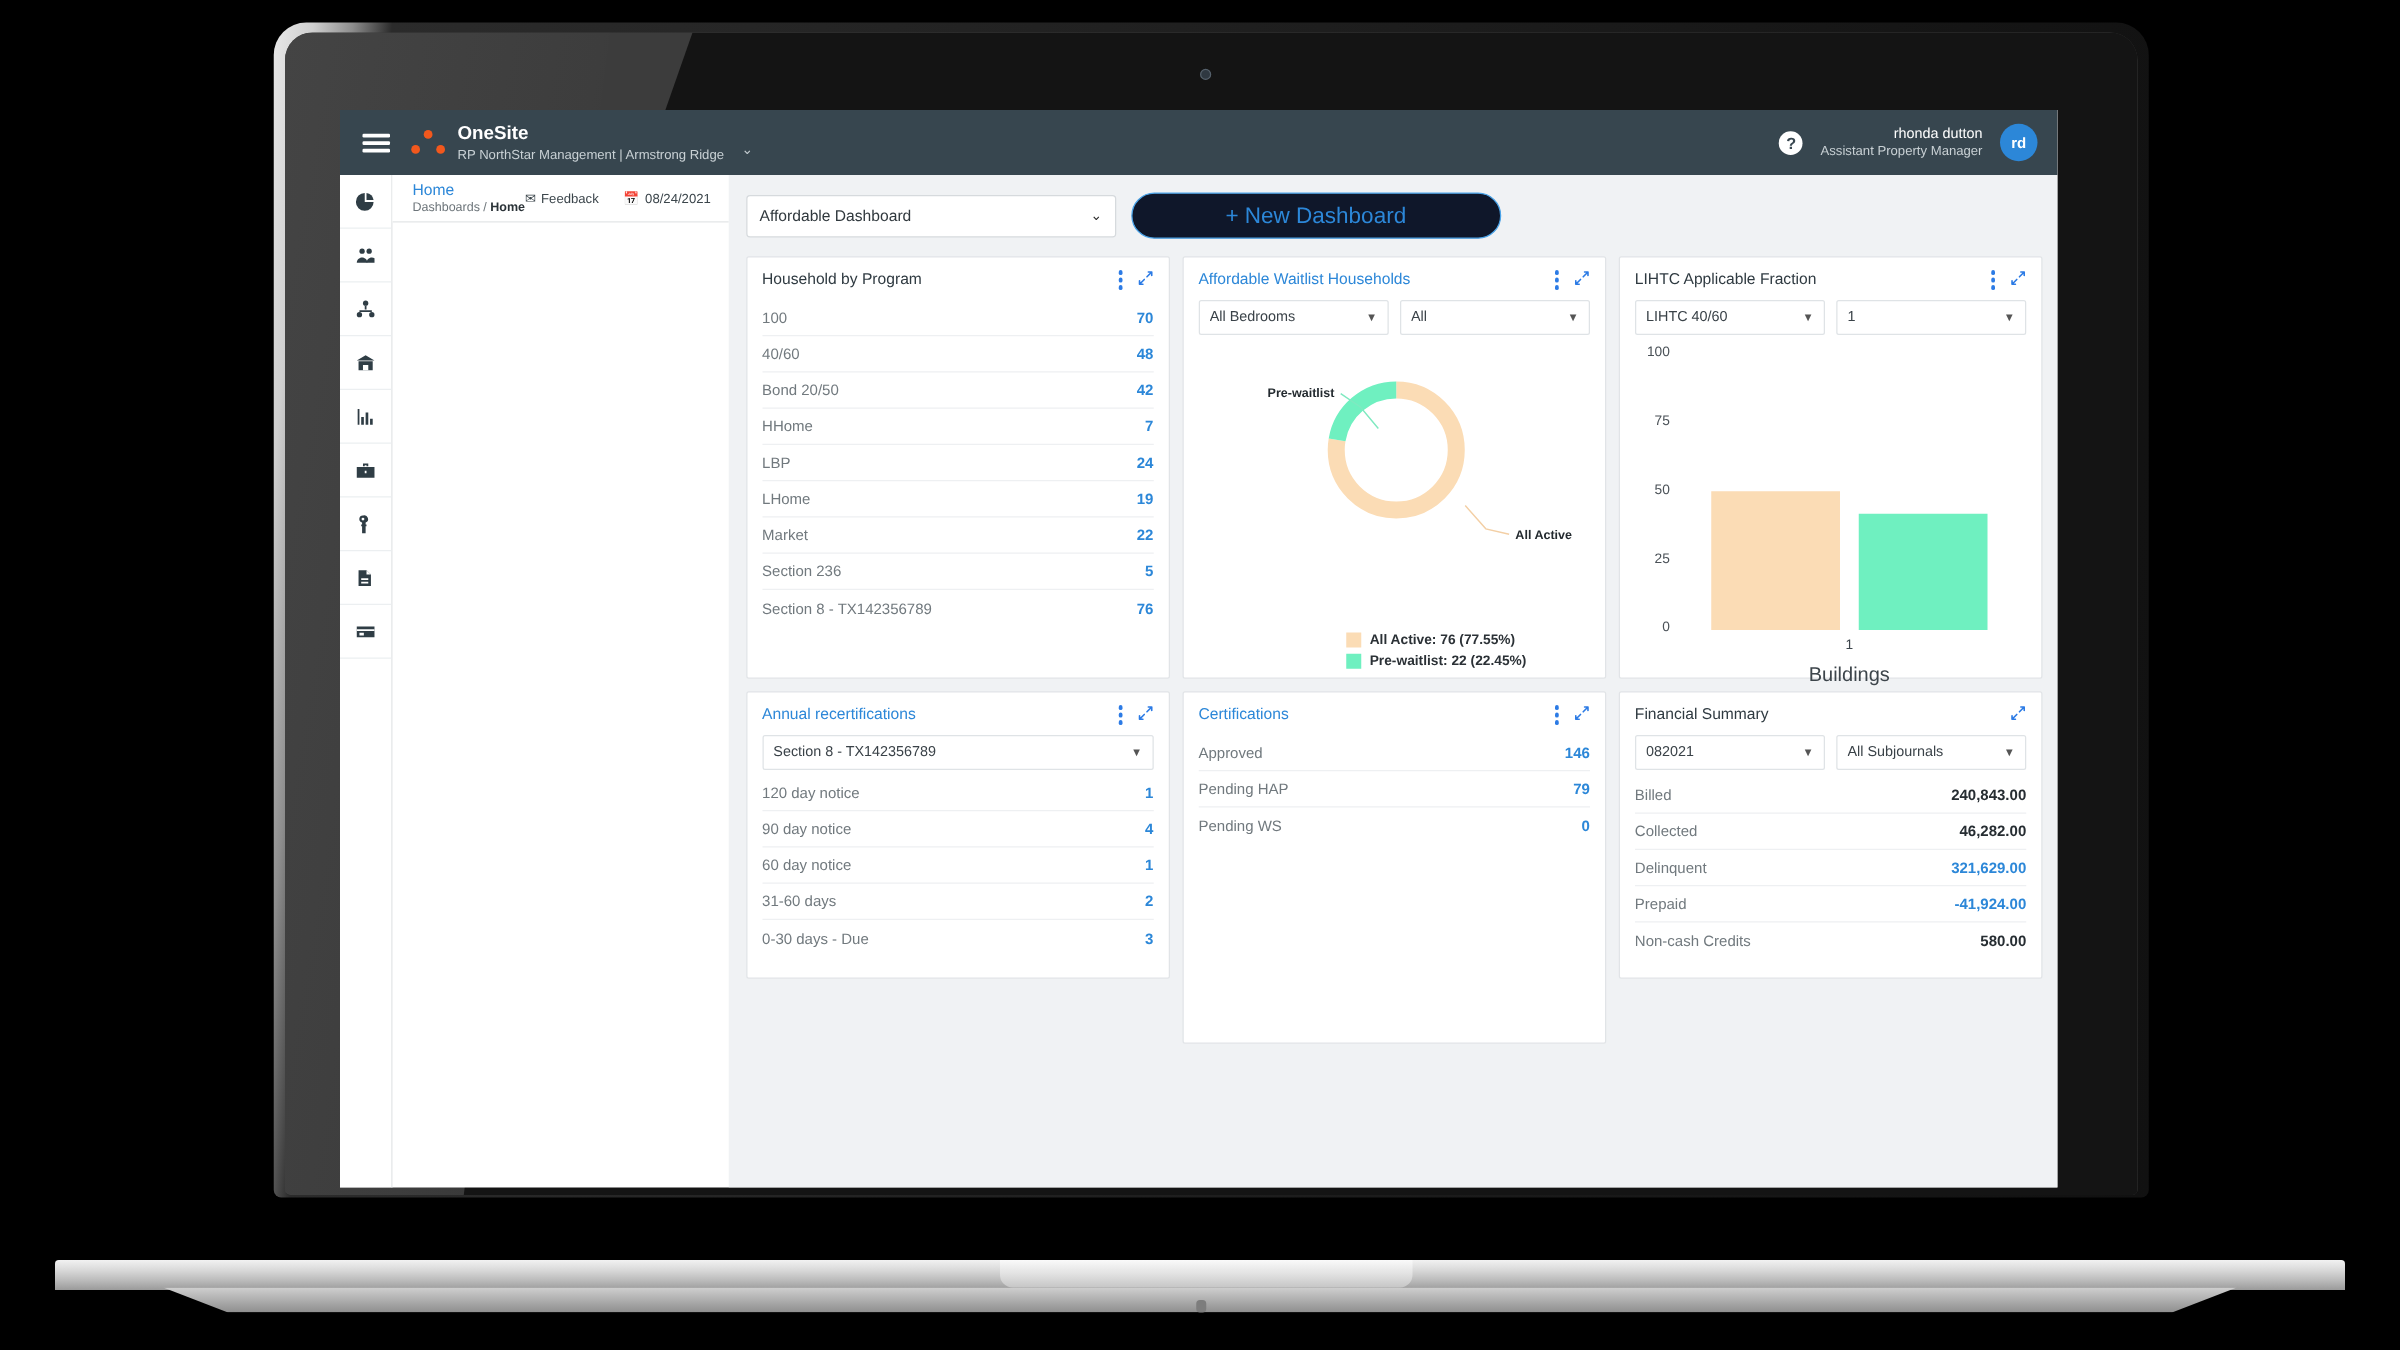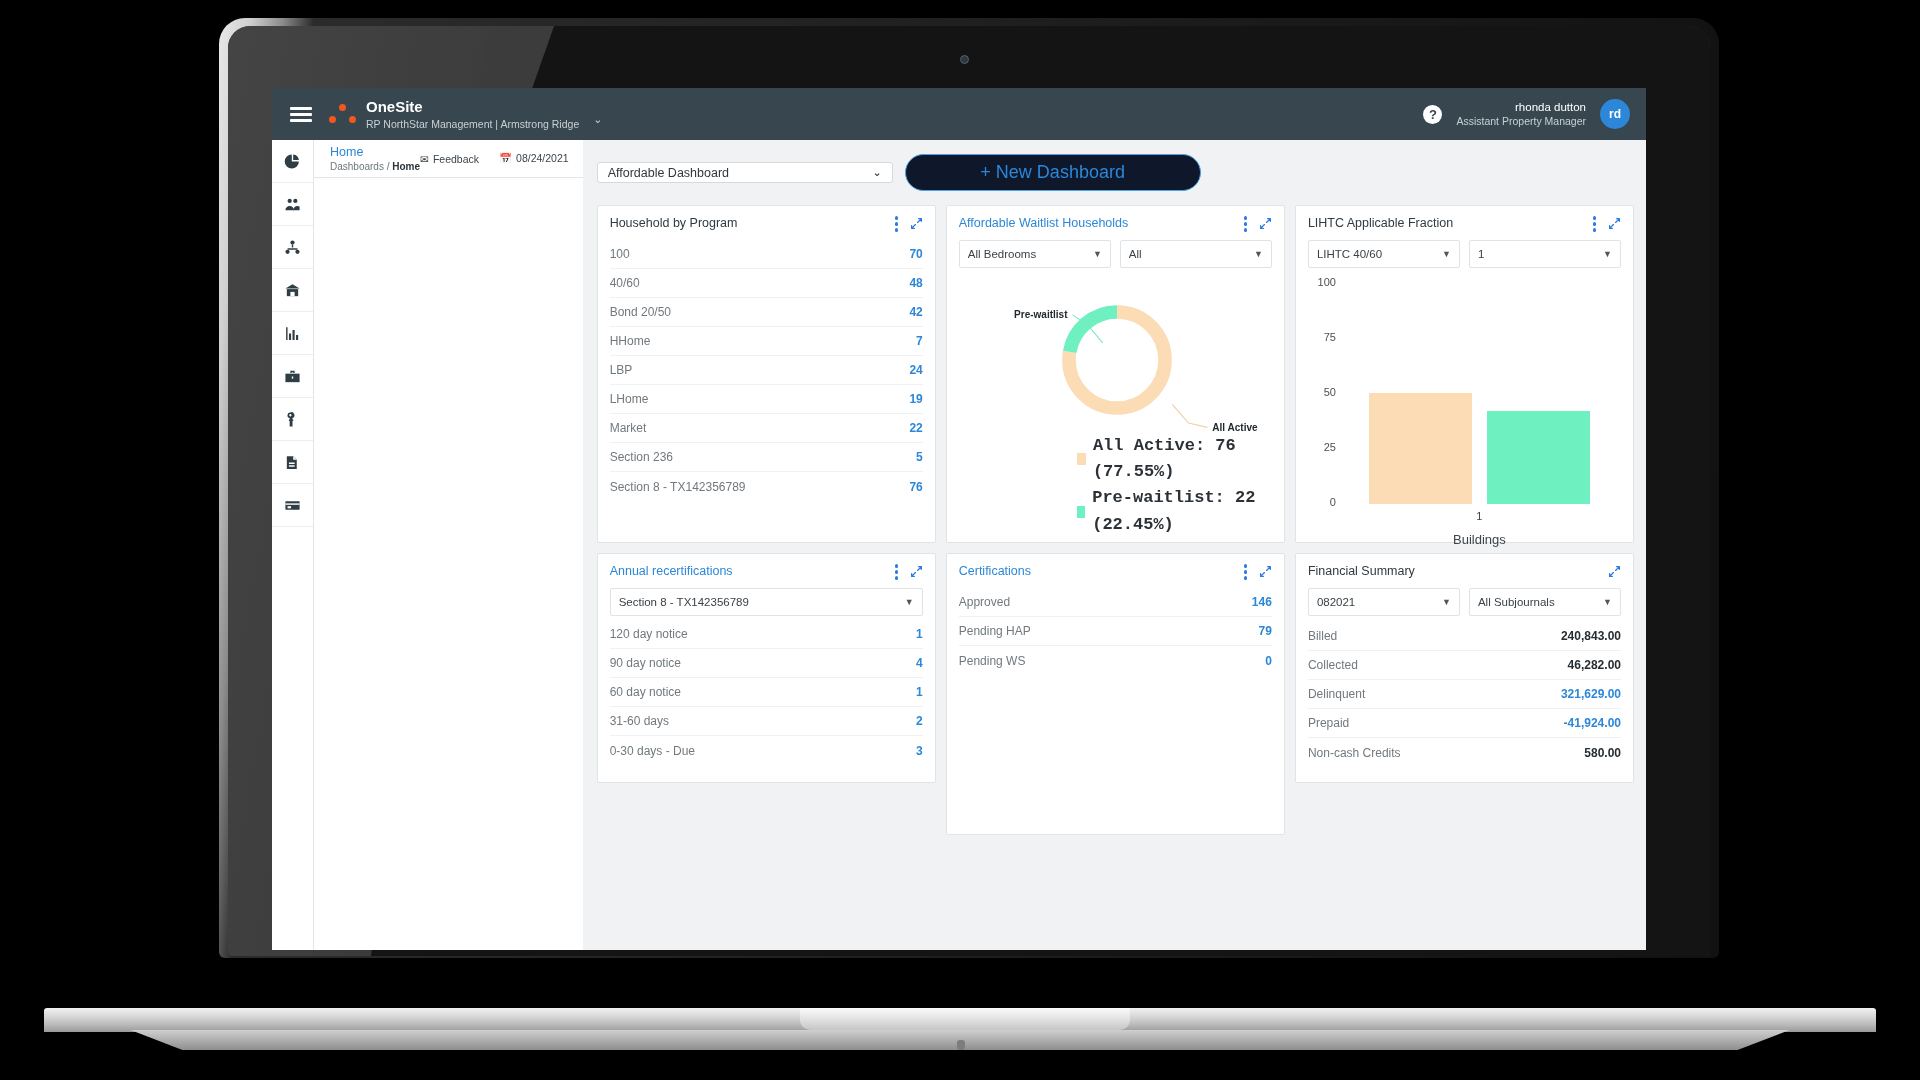--- a/index.html
+++ b/index.html
@@ -144,21 +144,21 @@
   .bc-right {
     margin-left: auto; display: flex; align-items: center; gap: 20px;
     font-size: 10.5px; color: #3b454b;
   }
   .bc-right span.ic { margin-right: 4px; }
 
   .dash-page { background: #f0f2f4; flex: 1; padding: 14px 12px 0 14px; overflow: hidden; }
 
   .dash-toolbar { display: flex; align-items: center; gap: 12px; margin-bottom: 14px; }
   .dash-select {
-    width: 296px; height: 21px; background: #fff; border: 1px solid #d6dadd;
+    width: 296px; height: 34px; background: #fff; border: 1px solid #d6dadd;
     border-radius: 3px; display: flex; align-items: center; padding: 0 10px;
     font-size: 12.5px; color: #30383d; cursor: pointer;
   }
   .dash-select .cv { margin-left: auto; font-size: 11px; color: #222; }
   .new-dash-btn {
     width: 296px; height: 37px; border: 1.6px solid #4aa3e8; border-radius: 20px;
     background: #0f172a; color: #2c87d8; font-size: 18px;
     display: flex; align-items: center; justify-content: center; cursor: pointer;
   }
 
@@ -205,41 +205,41 @@
   .wide-select {
     width: 100%; height: 28px; background: #fff; border: 1px solid #dfe3e6;
     border-radius: 2px; display: flex; align-items: center; padding: 0 8px;
     font-size: 11.5px; color: #3a4248; cursor: pointer; margin-bottom: 4px;
   }
   .wide-select .cv { margin-left: auto; font-size: 9px; color: #555; }
 
   
   .donut-wrap { position: relative; height: 268px; }
   .donut-legend {
-    position: absolute; left: 118px; bottom: 4px; font-size: 17px; color: #2b3136;
-    font-weight: bold; line-height: 1.55; font-family: Liberation Mono, monospace;
+    position: absolute; left: 118px; bottom: 4px; font-size: 11px; color: #2b3136;
+    font-weight: bold; line-height: 1.55;
   }
   .donut-legend div { display: flex; align-items: center; gap: 7px; }
   .swatch { width: 12px; height: 12px; display: inline-block; }
 
   
   .bar-chart { position: relative; height: 288px; }
   .bc-ytick {
     position: absolute; left: 0; font-size: 11px; color: #4a5157; width: 28px;
     text-align: right;
   }
   .bc-plot { position: absolute; left: 40px; right: 10px; top: 8px; height: 222px; }
   .bc-bar { position: absolute; bottom: 0; }
   .bc-xcat {
     position: absolute; left: 40px; right: 10px; top: 236px;
     text-align: center; font-size: 11px; color: #3d454b;
   }
   .bc-xlabel {
     position: absolute; left: 40px; right: 10px; top: 258px;
-    text-align: center; font-size: 13px; color: #3d454b;
+    text-align: center; font-size: 16px; color: #3d454b;
   }
 </style>
 </head>
 <body>
 
 <div id="laptop-frame">
   <div class="lid-outer"></div>
   <div class="lid-inner">
     <div class="lid-dark"></div>
     <div class="lid-shine"></div>

